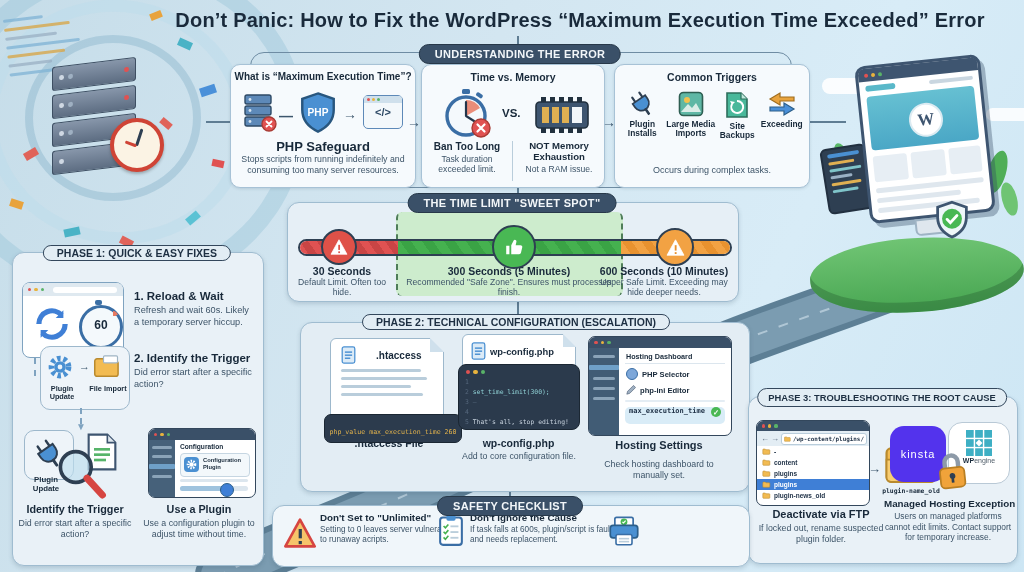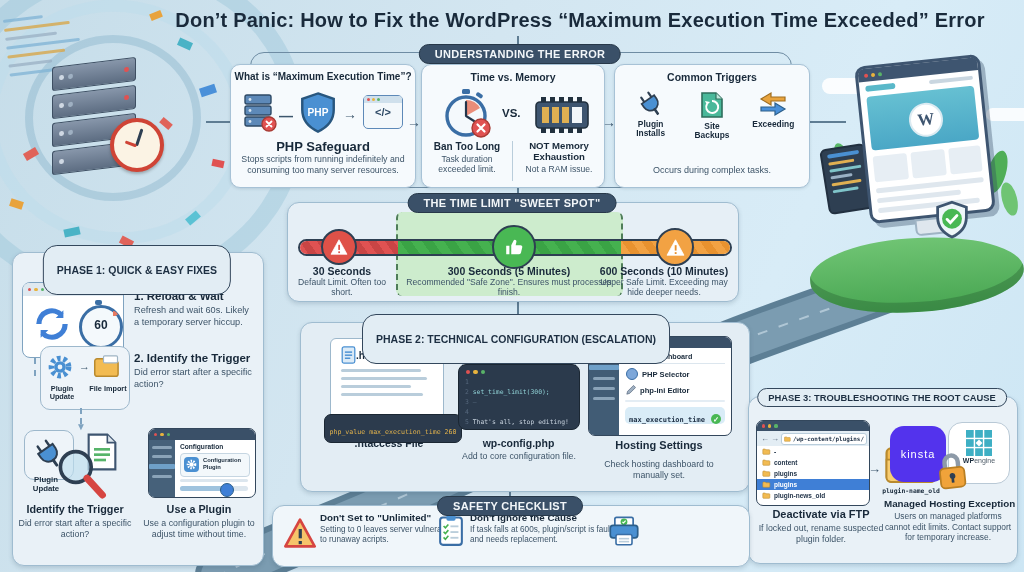--- a/index.html
+++ b/index.html
@@ -6,21 +6,21 @@
   .stage{position:relative;width:1024px;height:572px;overflow:hidden;
     background:linear-gradient(115deg,#c6dde9 0%,#d3e6f1 40%,#d8ecf7 70%,#cde6f4 100%);
     font-family:"Liberation Sans",sans-serif;color:#1d2d3e}
   .abs{position:absolute}
   .h{font-weight:700;color:#18293a}
   .d{color:#3d5468}
   .c{text-align:center}
   .mono{font-family:"DejaVu Sans Mono",monospace}
   .pill{position:absolute;transform:translateX(-50%);font-weight:700;white-space:nowrap;border-radius:14px;z-index:7}
   .pill.dark{background:#3a5068;color:#f2f6f9;border:1.5px solid #273849;font-size:11px;padding:3px 15px;letter-spacing:.3px}
-  .pill.lite{background:#e2edf4;color:#1d2f42;border:1.6px solid #33475c;font-size:10.5px;padding:18px 13px}
+  .pill.lite{background:#e2edf4;color:#1d2f42;border:1.6px solid #33475c;font-size:10.5px;padding:1px 13px}
   .panel{position:absolute;background:#e9f1f7;border:1.6px solid #9fbcd0;border-radius:12px;z-index:3;box-shadow:0 2px 4px rgba(44,72,94,.18)}
   .card{position:absolute;background:#f6fafd;border:1.6px solid #a7c2d6;border-radius:10px;z-index:4;box-shadow:0 1px 3px rgba(44,72,94,.15)}
   .vline{position:absolute;width:2px;background:#5f7d93;z-index:2}
   .hline{position:absolute;height:2px;background:#5f7d93;z-index:2}
   .arrow{position:absolute;color:#3c566d;font-weight:700;z-index:5;font-size:14px;line-height:1}
   .dashv{position:absolute;border-left:2px dashed #7fa3c0;z-index:4}
   .winbar{position:absolute;left:0;top:0;right:0;height:11px;background:#3a5068;border-radius:6px 6px 0 0;display:flex;align-items:center;gap:3px;padding-left:5px;box-sizing:border-box}
   .wdot{width:4px;height:4px;border-radius:50%}
   .r{background:#e05252}.y{background:#e8b33d}.g{background:#59b368}
   .flabel{font-size:6.5px;font-weight:700;color:#23354a;white-space:nowrap}
@@ -221,20 +221,28 @@
     <div class="h c" style="margin-top:6px;font-size:10.5px">Common Triggers</div>
     <div class="abs" style="left:4px;top:26px;right:4px;display:flex;justify-content:space-around;text-align:center">
       <div style="width:46px">
         <svg width="26" height="26" viewBox="0 0 24 24" style="margin:0 auto;transform:rotate(-35deg)">
           <path d="M8 2v5M16 2v5" stroke="#2e3f52" stroke-width="2" stroke-linecap="round"></path>
           <path d="M5 7h14v4a7 7 0 0 1-14 0z" fill="#4a90d2" stroke="#2e3f52" stroke-width="1.6"></path>
           <path d="M12 18v5" stroke="#2e3f52" stroke-width="2.4" stroke-linecap="round"></path>
         </svg>
         <div class="h" style="font-size:8.4px;line-height:1.1;margin-top:3px">Plugin Installs</div>
       </div>
+      <div style="width:50px">
+        <svg width="26" height="26" viewBox="0 0 26 26" style="margin:0 auto">
+          <rect x="1.5" y="1.5" width="23" height="23" rx="4" fill="#5fb7a5" stroke="#2e5e52" stroke-width="1.6"></rect>
+          <circle cx="9" cy="9" r="3" fill="#f2c14e"></circle>
+          <path d="M3 21l7-8 4 4 4-5 5 9z" fill="#e8f2ee" opacity=".9"></path>
+        </svg>
+        <div class="h" style="font-size:8.4px;line-height:1.1;margin-top:3px">Large Media Imports</div>
+      </div>
       <div style="width:42px">
         <svg width="24" height="28" viewBox="0 0 24 28" style="margin:0 auto">
           <path d="M2 2h14l6 6v18H2z" fill="#49b89a" stroke="#2e6e5c" stroke-width="1.6"></path>
           <path d="M16 2v6h6" fill="#bfe8dc" stroke="#2e6e5c" stroke-width="1.2"></path>
           <path d="M12 10a6 6 0 1 1-5 3" fill="none" stroke="#fff" stroke-width="2"></path>
           <path d="M5 10l2 4 3-3z" fill="#fff"></path>
         </svg>
         <div class="h" style="font-size:8.4px;line-height:1.1;margin-top:3px">Site Backups</div>
       </div>
       <div style="width:46px">
@@ -269,21 +277,21 @@
     </div>
     <div class="abs" style="left:368px;top:25px;width:34px;height:34px;border-radius:50%;background:#f2a243;border:2.4px solid #2e3f52;display:flex;align-items:center;justify-content:center;z-index:2">
       <svg width="19" height="17" viewBox="0 0 24 22">
           <path d="M12 1 23 21H1z" fill="#fff" stroke="#fff" stroke-linejoin="round"></path>
           <rect x="11" y="8" width="2.4" height="7" fill="#e8922f"></rect>
           <rect x="11" y="17" width="2.4" height="2.4" fill="#e8922f"></rect>
         </svg>
     </div>
     <div class="abs c" style="left:0px;top:62px;width:108px">
       <div class="h" style="font-size:10.5px">30 Seconds</div>
-      <div class="d" style="font-size:8.6px;line-height:1.2">Default Limit. Often too short.</div>
+      <div class="d" style="font-size:8.6px;line-height:1.2">Default Limit. Often too hide.</div>
     </div>
     <div class="abs c" style="left:112px;top:62px;width:218px">
       <div class="h" style="font-size:10.5px">300 Seconds (5 Minutes)</div>
       <div class="d" style="font-size:8.6px;line-height:1.2">Recommended "Safe Zone". Ensures must processes finish.</div>
     </div>
     <div class="abs c" style="left:304px;top:62px;width:144px">
       <div class="h" style="font-size:10.5px">600 Seconds (10 Minutes)</div>
       <div class="d" style="font-size:8.6px;line-height:1.2">Upper Safe Limit. Exceeding may hide deeper needs.</div>
     </div>
   </div>
@@ -393,21 +401,21 @@
     </div>
   </div>
   <div class="h c" style="position:absolute;left:140px;top:503px;width:118px;font-size:10.8px;z-index:4">Use a Plugin</div>
   <div class="d c" style="position:absolute;left:140px;top:518px;width:118px;font-size:8.8px;line-height:1.25;z-index:4">Use a configuration plugin to adjust time without time.</div>
 
   <div class="panel" style="left:300px;top:322px;width:448px;height:168px;background:#e3edf4"></div>
   <div class="pill lite" style="left:516px;top:314px">PHASE 2: TECHNICAL CONFIGURATION (ESCALATION)</div>
 
   <div class="abs" style="left:330px;top:338px;width:112px;height:82px;background:#fff;border:1.6px solid #9db8cc;border-radius:6px;z-index:4">
     <span style="position:absolute;right:-1px;top:-1px;width:0;height:0;border-left:14px solid #cfe0ec;border-top:14px solid #e3edf4"></span>
-    <div style="display:flex;align-items:center;gap:0;padding:7px 0 0 10px">
+    <div style="display:flex;align-items:center;gap:20px;padding:7px 0 0 10px">
       <svg width="15" height="18" viewBox="0 0 16 20">
           <rect x="1" y="1" width="14" height="18" rx="2" fill="#dcebf7" stroke="#4a90d2" stroke-width="1.4"></rect>
           <rect x="4" y="6" width="8" height="1.6" fill="#4a90d2"></rect>
           <rect x="4" y="9.4" width="8" height="1.6" fill="#4a90d2"></rect>
           <rect x="4" y="12.8" width="6" height="1.6" fill="#4a90d2"></rect>
         </svg>
       <span class="h" style="font-size:10px">.htaccess</span>
     </div>
     <div class="bar-line" style="width:80px"></div>
     <div class="bar-line" style="width:86px"></div>
@@ -467,21 +475,21 @@
       <span style="width:10px;height:10px;border-radius:50%;background:#7da7d9;border:1.2px solid #3a6ea5;display:inline-block"></span>
       <span class="h" style="font-size:7.6px">PHP Selector</span>
     </div>
     <div style="position:absolute;left:37px;top:48px;display:flex;align-items:center;gap:4px">
       <svg width="10" height="10" viewBox="0 0 12 12">
           <path d="M1 11l1-3.5L9 .5l2.5 2.5L4.5 10z" fill="#9fb0c2" stroke="#5d6d82" stroke-width=".9"></path>
         </svg>
       <span class="h" style="font-size:7.6px">php-ini Editor</span>
     </div>
     <div style="position:absolute;left:36px;top:63px;right:6px;height:2.4px;background:#e4edf4;border-radius:2px"></div>
-    <div style="position:absolute;left:36px;top:70px;right:6px;height:17px;background:#d9ecf7;border-radius:5px;display:flex;align-items:flex-end;justify-content:space-between;padding:0 4px;box-sizing:border-box">
+    <div style="position:absolute;left:36px;top:70px;right:6px;height:17px;background:#d9ecf7;border-radius:5px;display:flex;align-items:flex-start;justify-content:space-between;padding:0 4px;box-sizing:border-box">
       <span class="mono h" style="font-size:7px;color:#23354a">max_execution_time</span>
       <span style="width:10px;height:10px;border-radius:50%;background:#49b854;color:#fff;font-size:7.4px;font-weight:700;display:flex;align-items:center;justify-content:center">✓</span>
     </div>
   </div>
   <div class="h c" style="position:absolute;left:590px;top:439px;width:138px;font-size:11px;z-index:4">Hosting Settings</div>
   <div class="d c" style="position:absolute;left:594px;top:459px;width:130px;font-size:8.8px;line-height:1.25;z-index:4">Check hosting dashboard to manually set.</div>
 
   <div class="panel" style="left:748px;top:396px;width:268px;height:166px"></div>
   <div class="pill lite" style="left:882px;top:388px;font-size:9.4px;padding:3px 10px">PHASE 3: TROUBLESHOOTING THE ROOT CAUSE</div>
 

